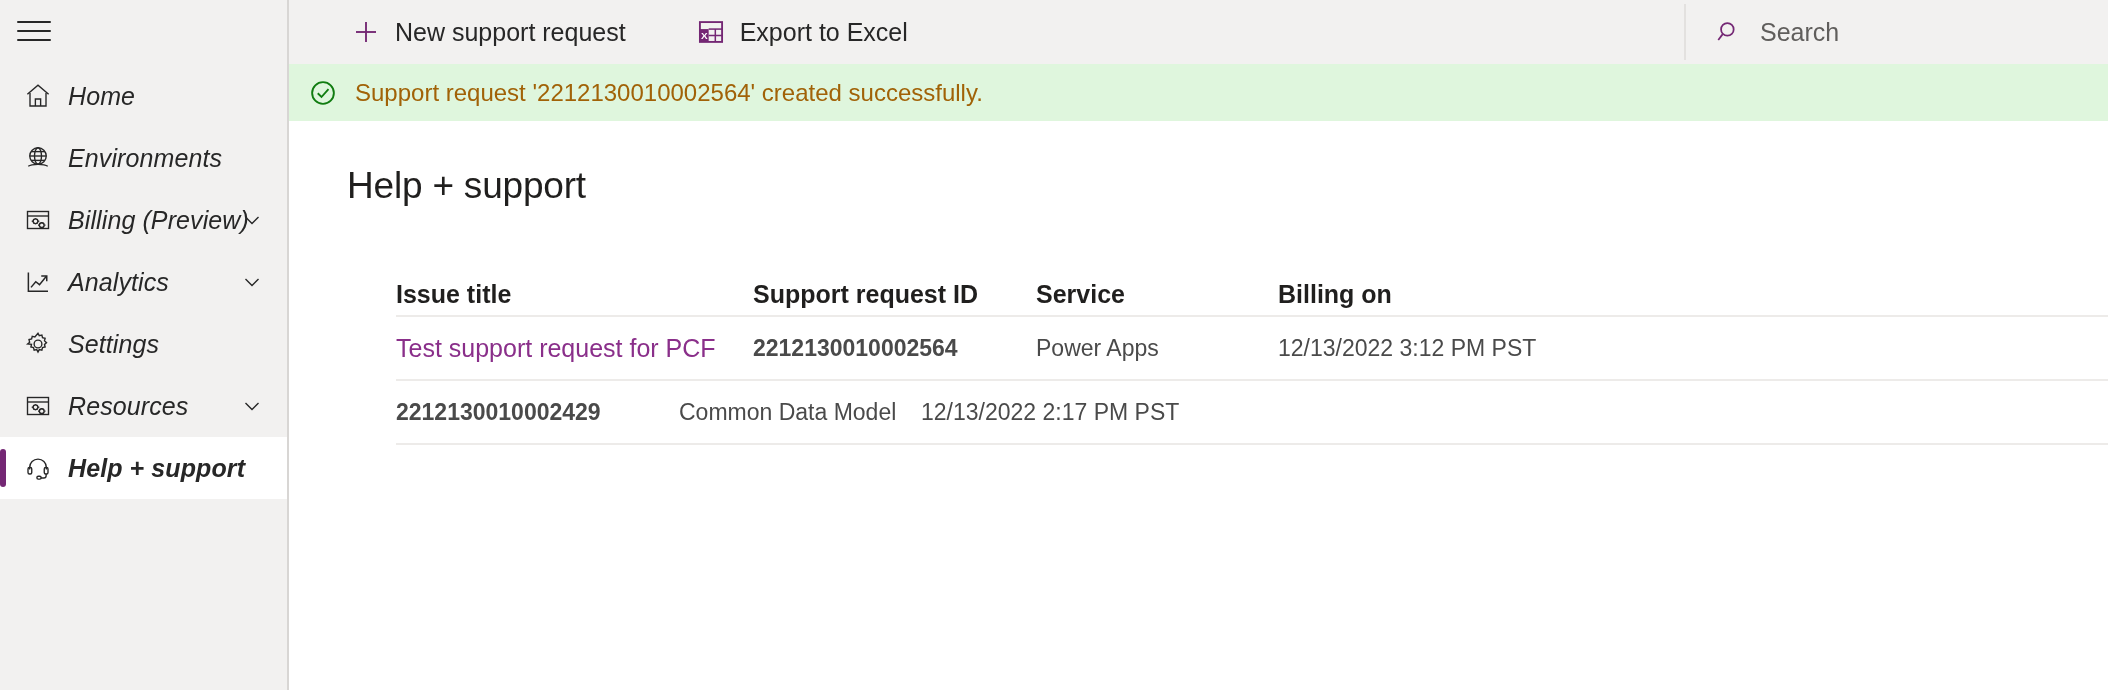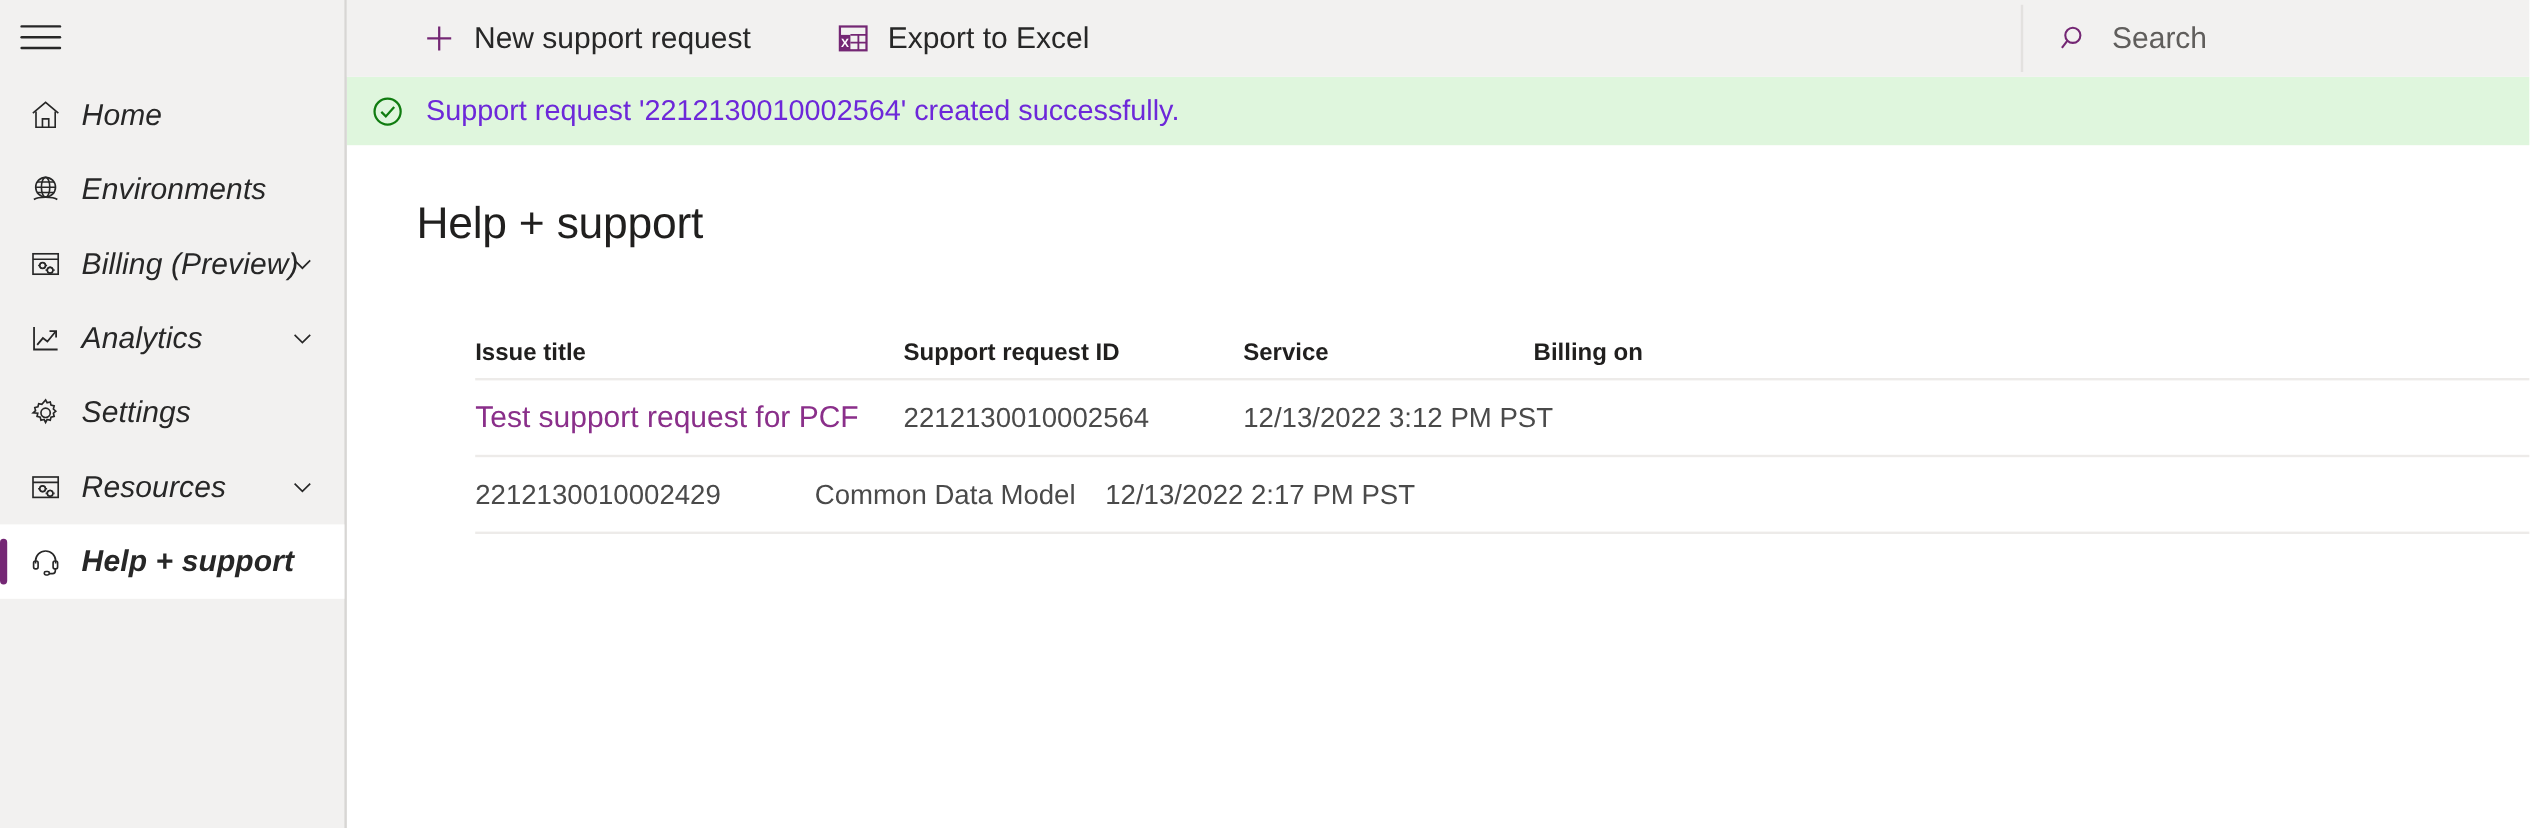--- a/index.html
+++ b/index.html
@@ -167,21 +167,21 @@
     padding-left: 18px;
   }
   .notice-icon {
     width: 32px; height: 32px;
     flex: 0 0 32px;
     display: flex; align-items: center; justify-content: center;
     margin-right: 16px;
   }
   .notice-text {
     font-size: 24px;
-    color: #6d28d9;
+    color: #a16207;
     line-height: 28px;
   }
 
   
   .main {
     flex: 1 1 auto;
     padding-left: 58px;
     overflow: hidden;
   }
   .page-title {
@@ -205,26 +205,26 @@
   .thead {
     height: 44px;
     border-bottom: 2px solid #edebe9;
   }
   .tbody-row {
     height: 64px;
     border-bottom: 2px solid #edebe9;
     cursor: default;
   }
   .c-title   { flex: 0 0 357px; }
-  .c-id      { flex: 0 0 283px; }
+  .c-id      { flex: 0 0 283px; font-weight: bold; }
   .c-service { flex: 0 0 242px; }
   .c-created { flex: 0 0 420px; }
 
   .th {
-    font-size: 20px;
+    font-size: 25px;
     color: #201f1e;
     font-weight: bold;
     white-space: nowrap;
   }
   .td {
     font-size: 23px;
     color: #4a4a4a;
     white-space: nowrap;
   }
   .td-link {
@@ -415,20 +415,21 @@
         <div class="trow thead">
           <div class="th c-title">Issue title</div>
           <div class="th c-id">Support request ID</div>
           <div class="th c-service">Service</div>
           <div class="th c-created">Billing on</div>
         </div>
 
         <div class="trow tbody-row">
           <div class="td-link c-title">Test support request for PCF</div>
           <div class="td c-id">2212130010002564</div>
+          <div class="td c-service">Power Apps</div>
           <div class="td c-created">12/13/2022 3:12 PM PST</div>
         </div>
 
         <div class="trow tbody-row">
           <div class="td c-id">2212130010002429</div>
           <div class="td c-service">Common Data Model</div>
           <div class="td c-created">12/13/2022 2:17 PM PST</div>
         </div>
 
       </div>

